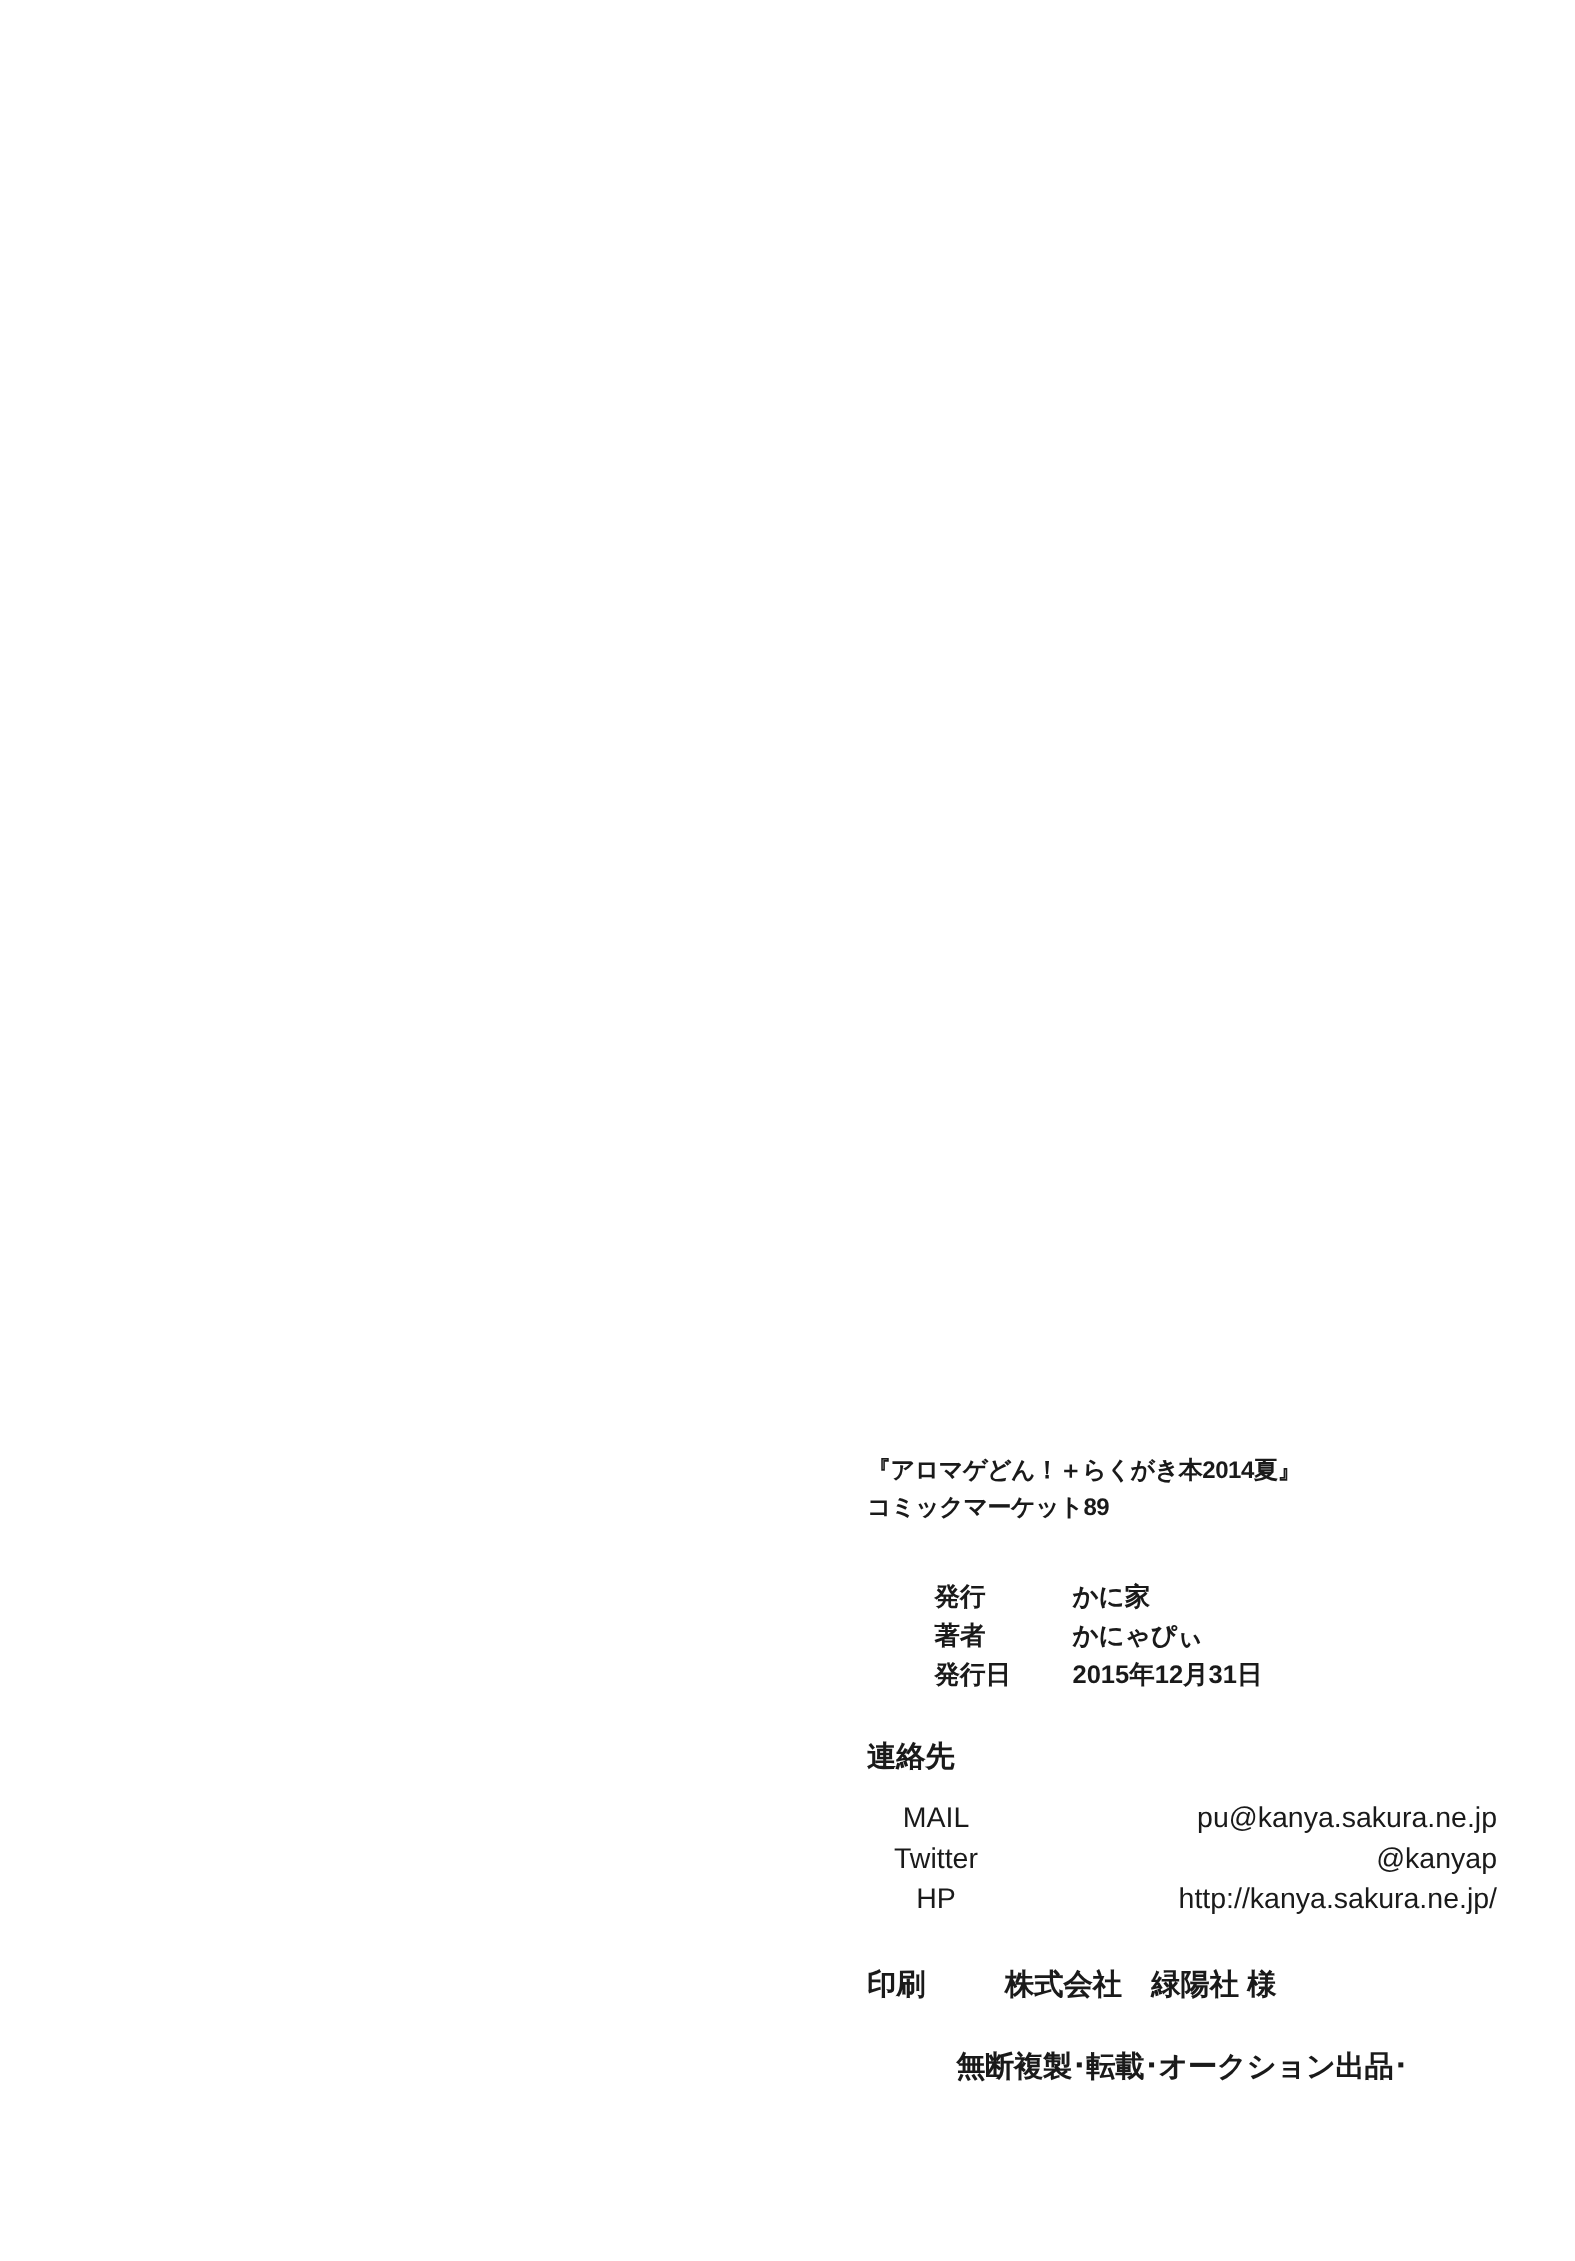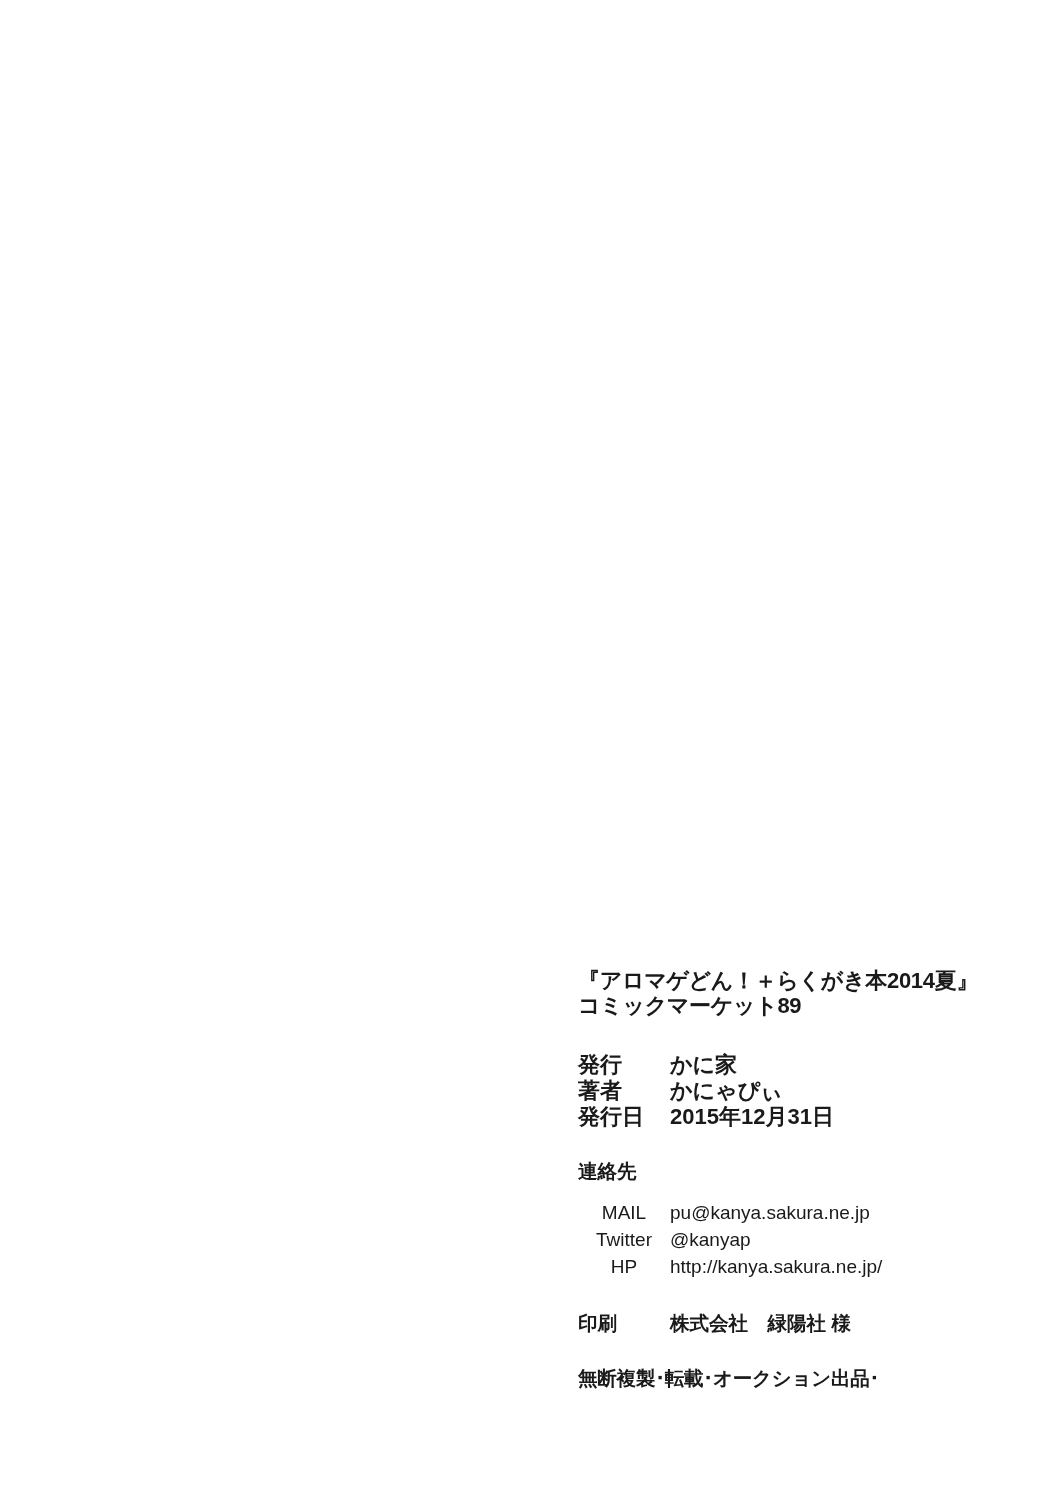--- a/index.html
+++ b/index.html
@@ -27,34 +27,35 @@
     position: absolute;
     left: 578px;
     top: 968px;
     width: 420px;
   }
   .title-block {
     margin: 0 0 34px 0;
   }
   .title-line {
     font-weight: bold;
-    font-size: 22px;
+    font-size: 16px;
     line-height: 25px;
     letter-spacing: -0.3px;
     white-space: nowrap;
   }
   .info-block {
     margin: 0 0 28px 0;
   }
   .info-row {
     display: flex;
-    font-size: 22px;
+    font-size: 17px;
     line-height: 26px;
     font-weight: bold;
     white-space: nowrap;
+    margin-left: 45px;
   }
   .info-row .label {
     width: 92px;
     flex: 0 0 92px;
   }
   .info-row .value {
     flex: 1 1 auto;
   }
   .contact-block {
     margin: 0 0 30px 0;
@@ -72,20 +73,21 @@
     font-weight: normal;
     white-space: nowrap;
   }
   .contact-row .label {
     width: 92px;
     flex: 0 0 92px;
     text-align: center;
   }
   .contact-row .value {
     flex: 1 1 auto;
+    text-align: right;
   }
   .print-block {
     margin: 0 0 30px 0;
   }
   .print-row {
     display: flex;
     font-size: 19.5px;
     line-height: 26px;
     font-weight: bold;
     white-space: nowrap;
@@ -96,20 +98,21 @@
   }
   .notice-block {
     margin: 0;
   }
   .notice-line {
     font-size: 19.5px;
     line-height: 25px;
     font-weight: bold;
     letter-spacing: -0.2px;
     white-space: nowrap;
+    text-align: center;
   }
 </style>
 </head>
 <body>
 
 <div class="page">
 
   <div class="colophon">
 
     <div class="title-block">

